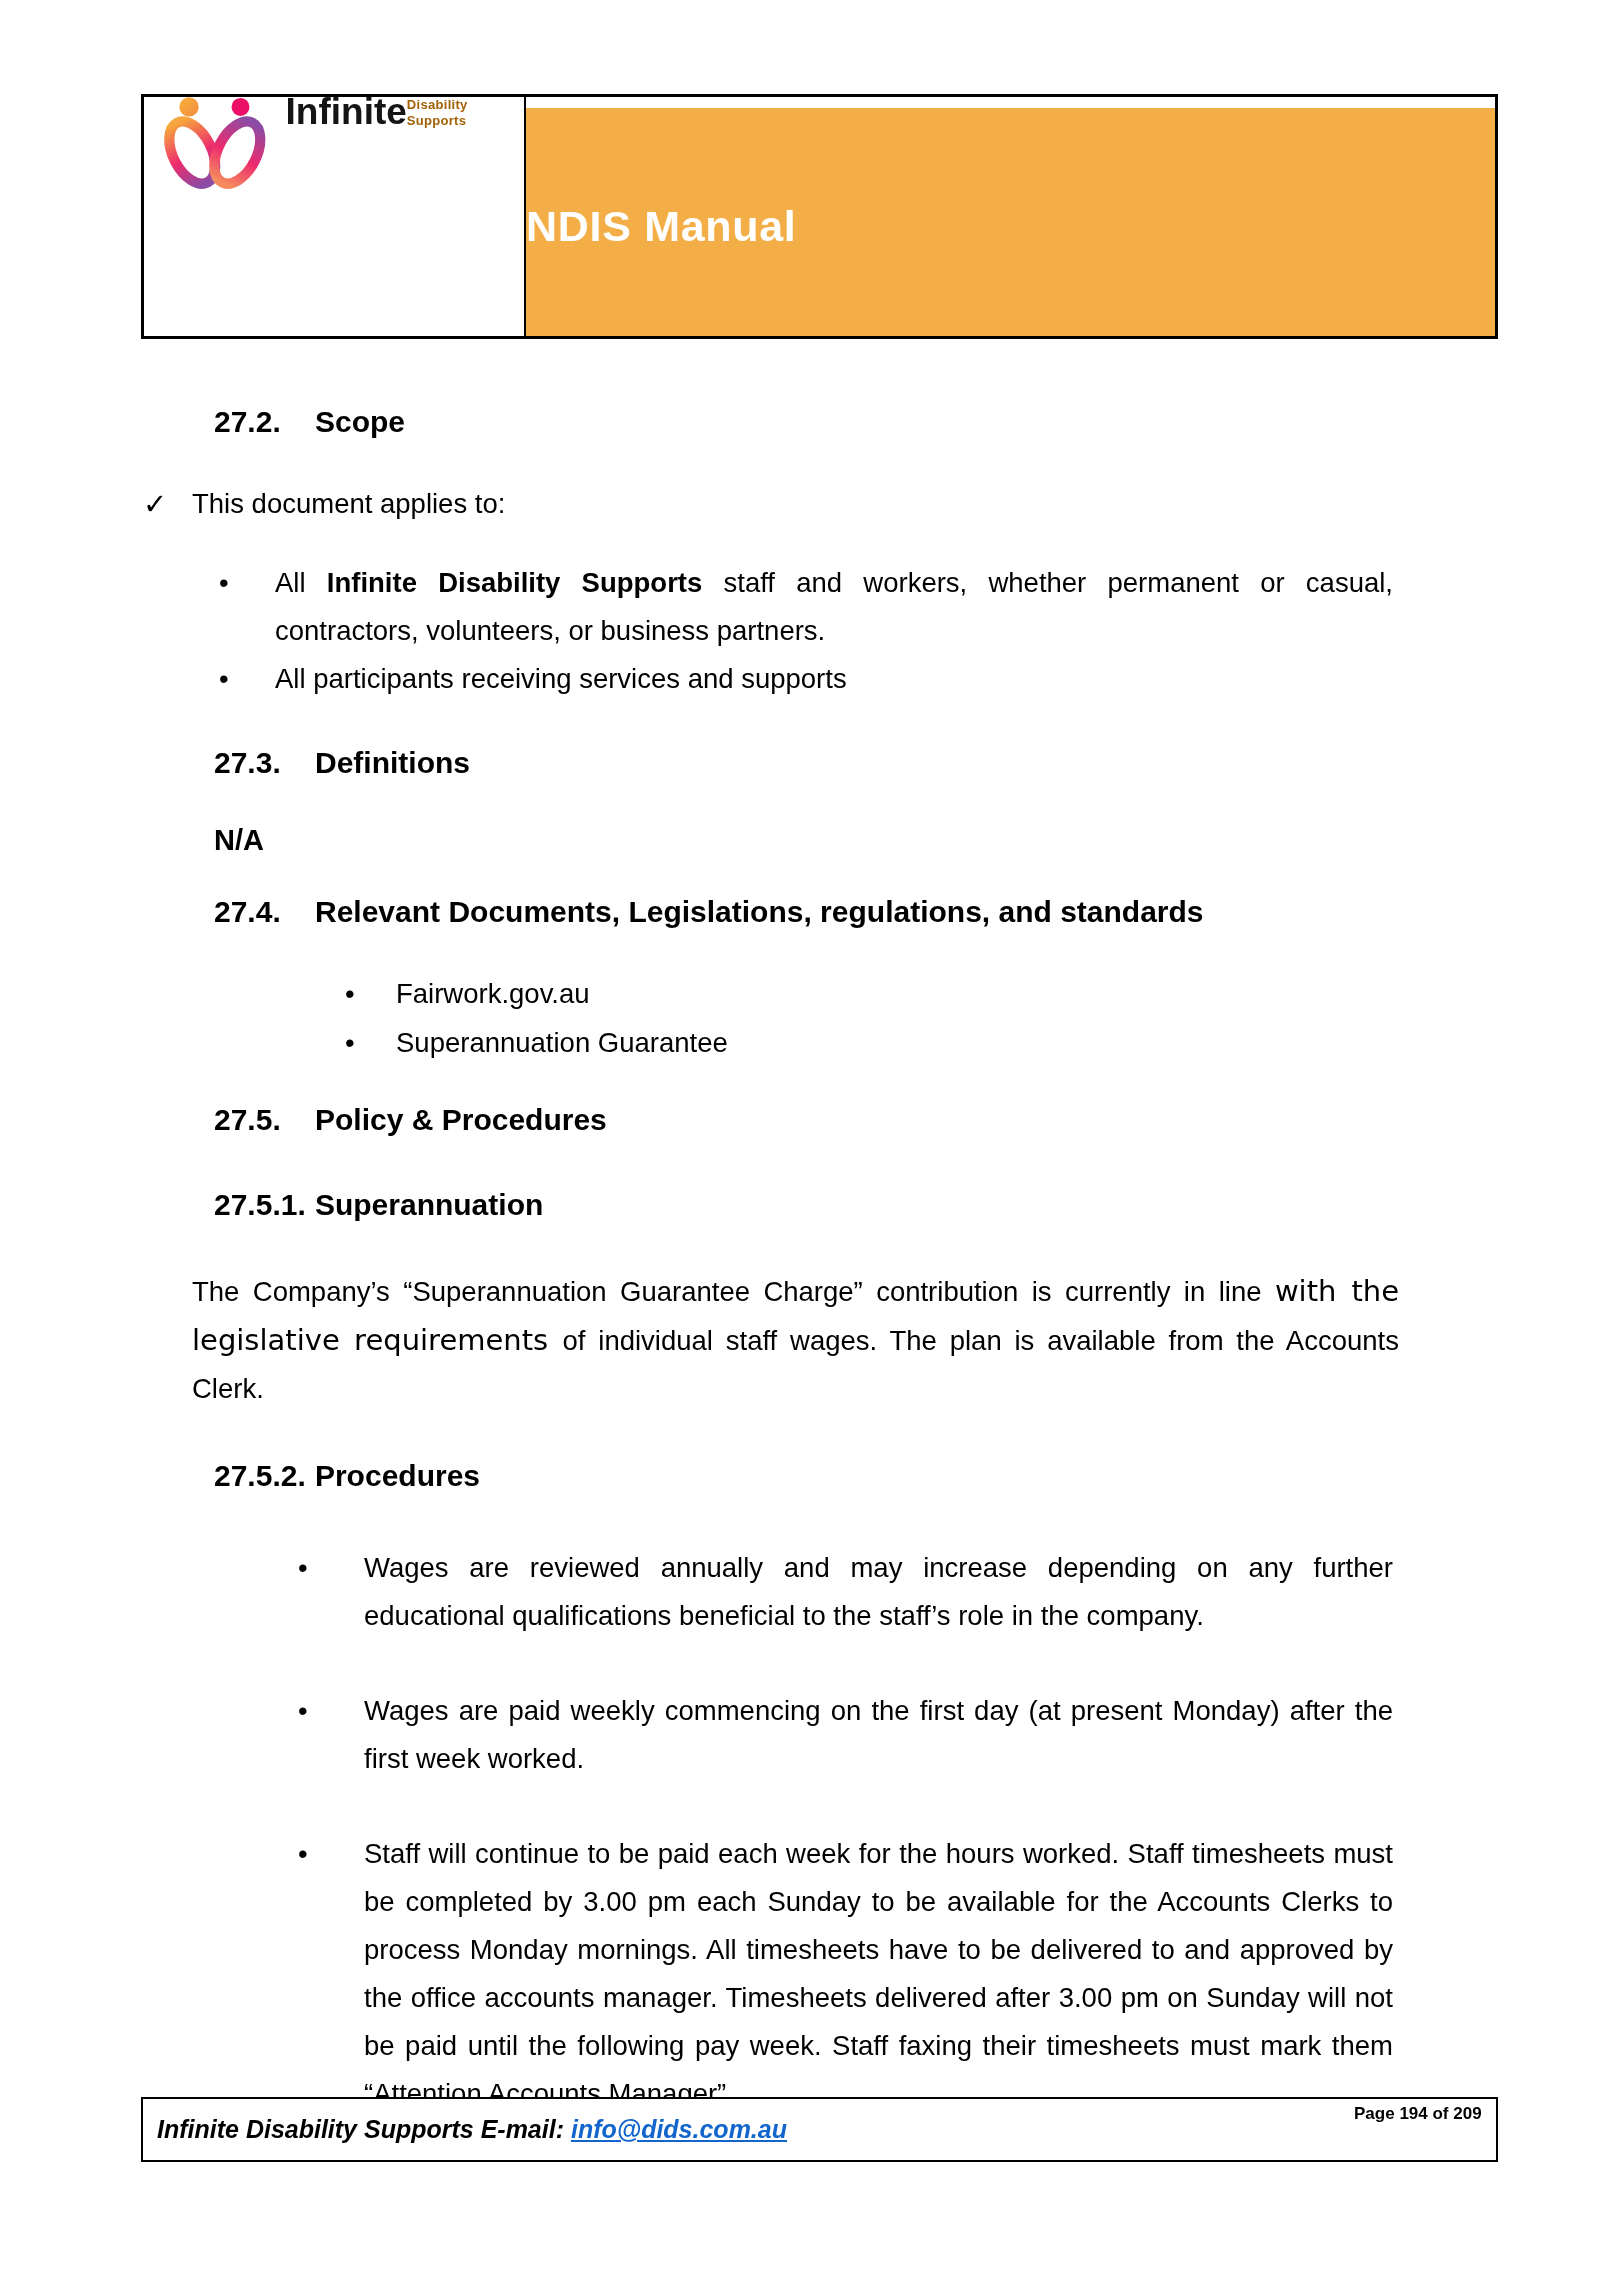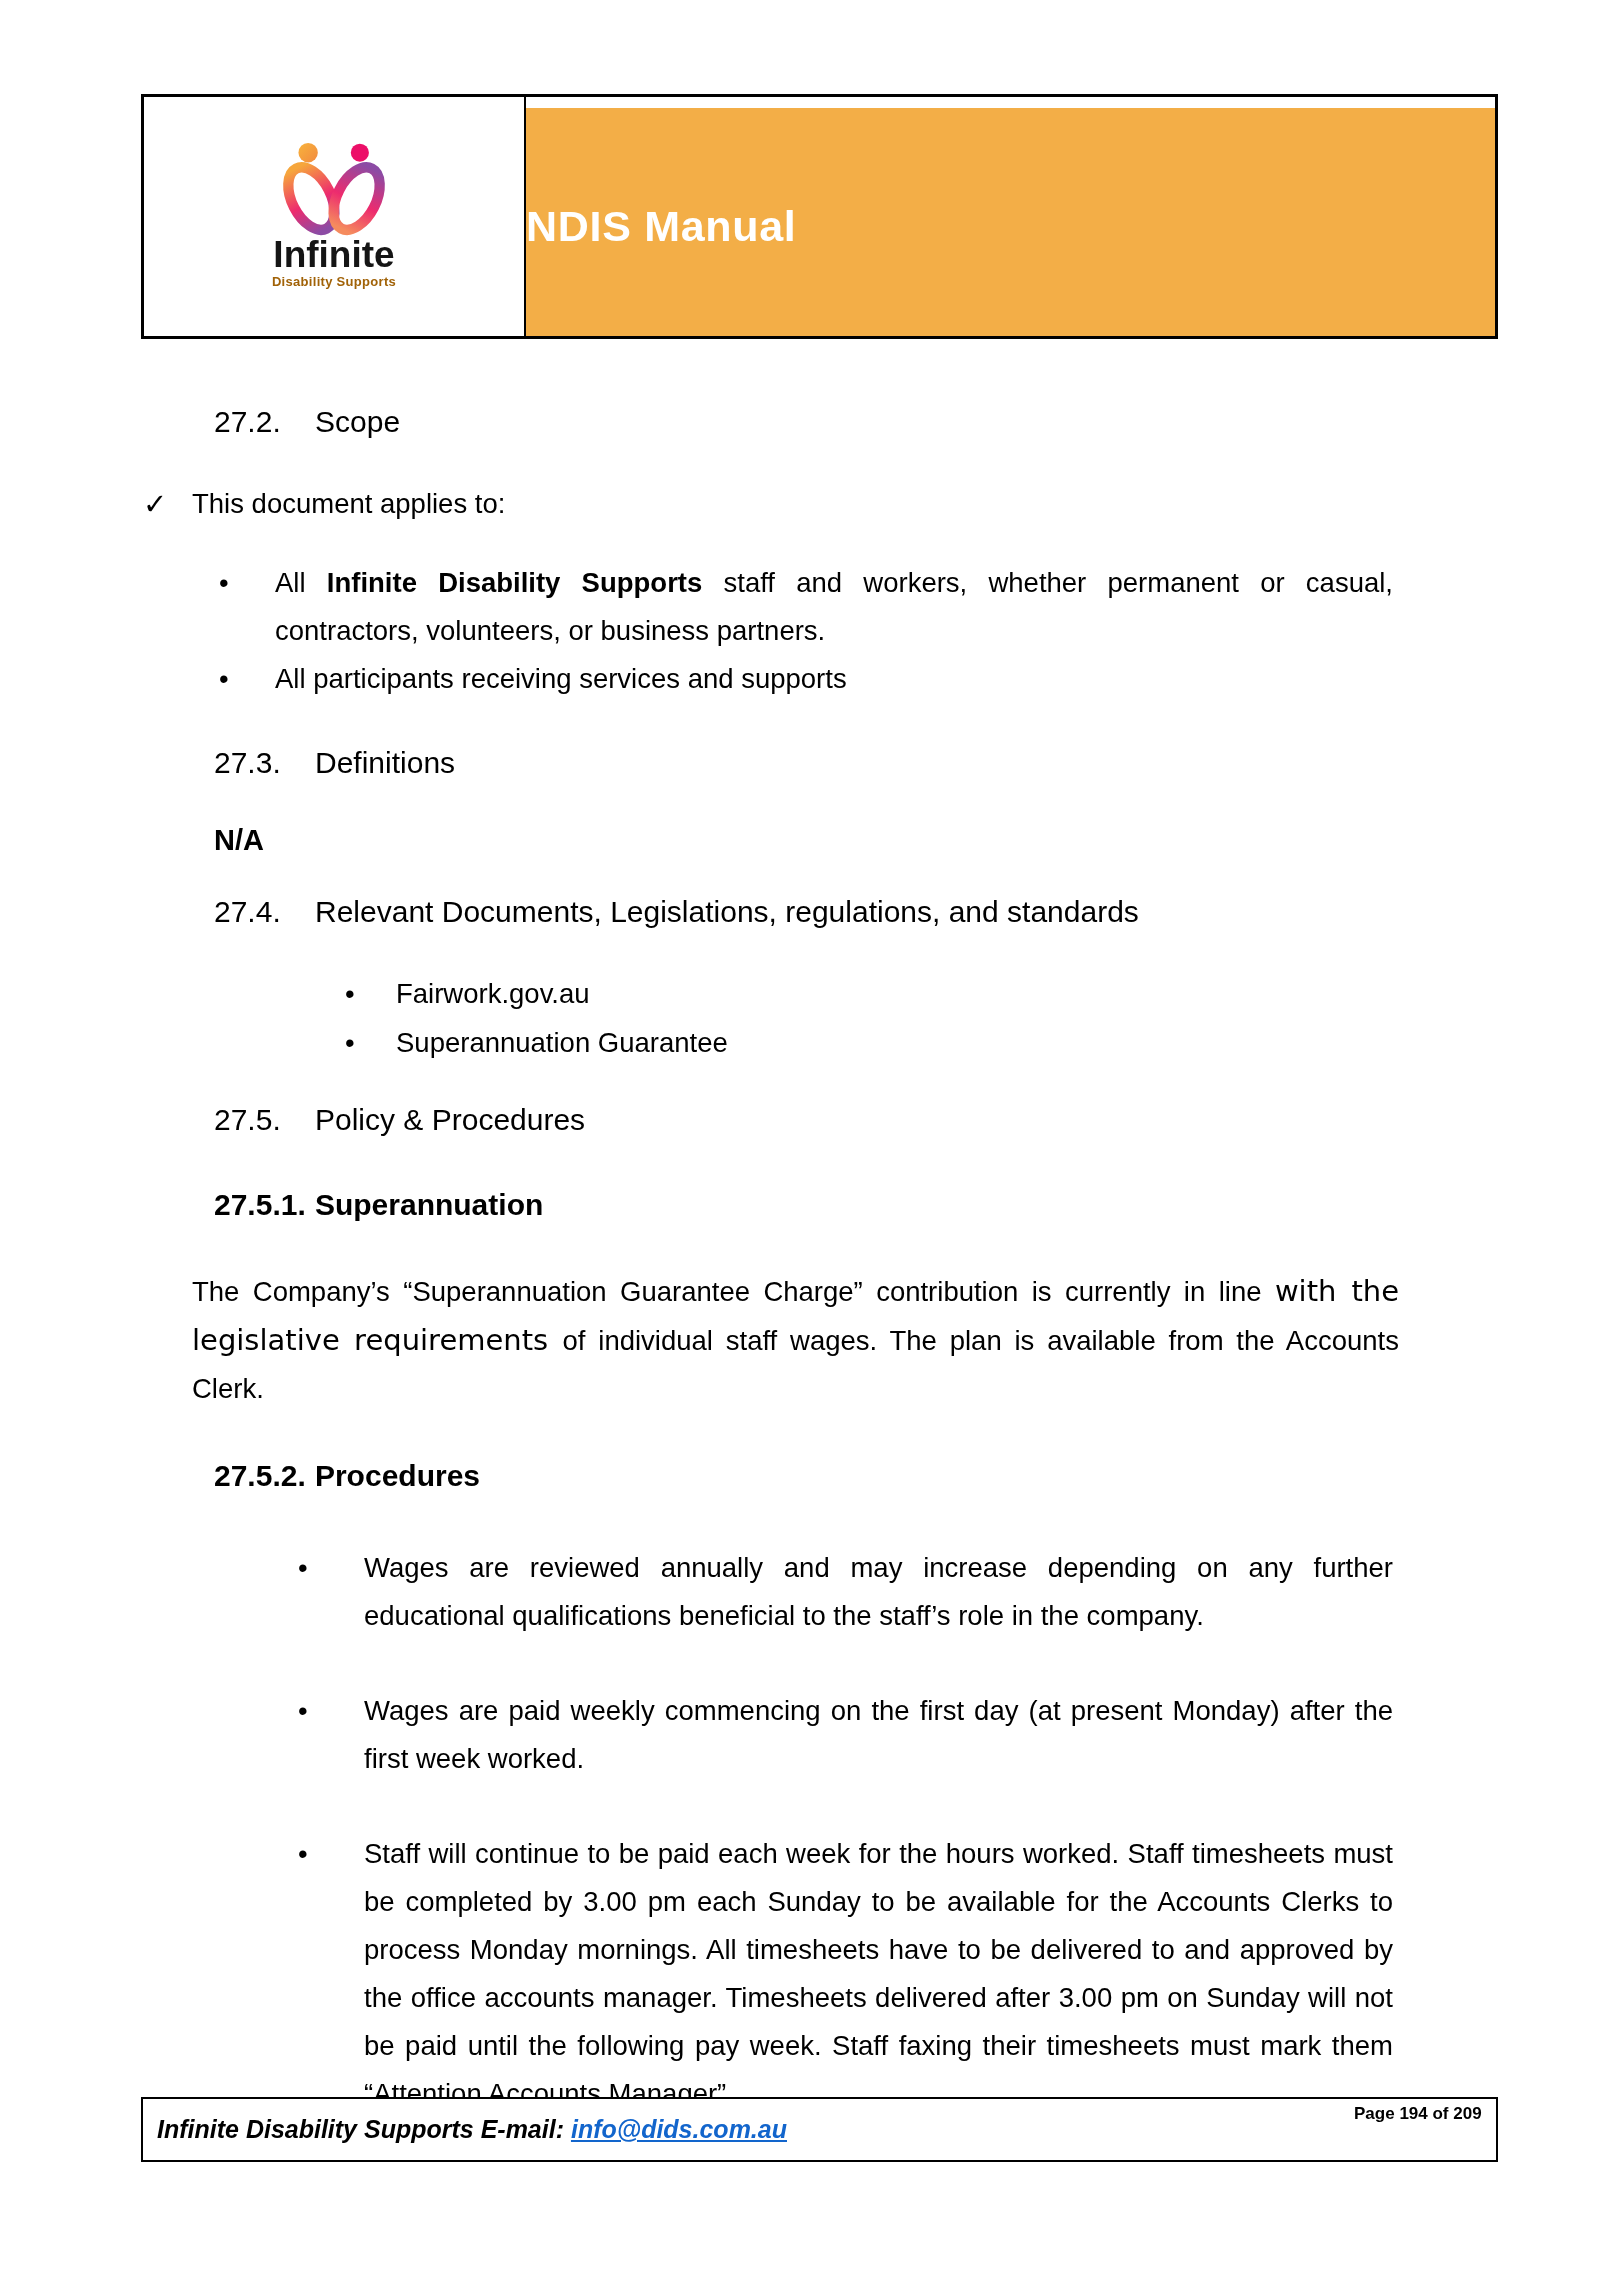--- a/index.html
+++ b/index.html
@@ -3,29 +3,29 @@
 <meta charset="utf-8">
 <style>
   html,body{margin:0;padding:0;background:#fff;}
   .page{position:relative;width:1624px;height:2295px;background:#ffffff;
         font-family:"Liberation Sans",sans-serif;color:#000;overflow:hidden;}
 
   
   .header-box{position:absolute;left:141px;top:94px;width:1357px;height:245px;
               border:3.3px solid #000;display:flex;box-sizing:border-box;background:#fff;}
   .logo-panel{flex:0 0 380px;background:#fff;border-right:2.6px solid #000;
-              display:flex;flex-direction:column;align-items:center;justify-content:center;}
+              display:flex;justify-content:center;}
   .logo-wordmark{font-size:37px;font-weight:700;color:#151515;line-height:38px;margin-top:-3.9px;}
   .logo-tagline{font-size:13px;font-weight:700;color:#a16207;line-height:15.7px;letter-spacing:0.3px;}
   .banner-panel{flex:1;background:var(--banner,#F3AE47);display:flex;align-items:center;justify-content:flex-start;margin-top:11px;}
   .banner-title{color:#fff;font-size:43px;font-weight:700;padding-top:9.2px;letter-spacing:0.7px;}
 
   
   .content{position:absolute;left:0;top:338px;right:0;}
-  .h-major{font-size:30px;font-weight:400;line-height:38px;display:flex;margin-left:214px;}
+  .h-major{font-size:30px;font-weight:700;line-height:38px;display:flex;margin-left:214px;}
   .h-num{flex:0 0 101px;}
   .h-sub{font-size:30px;font-weight:700;line-height:38px;display:flex;margin-left:214px;}
   .h-num-tight{margin-right:9.2px;}
 
   .mt-scope{margin-top:65px;}
   .check-line{margin:46px 0 0 143px;font-size:27.5px;line-height:34px;display:flex;}
   .check-mark{flex:0 0 49px;font-size:29px;}
 
   .list .item{display:flex;}
   .marker{text-align:left;}

